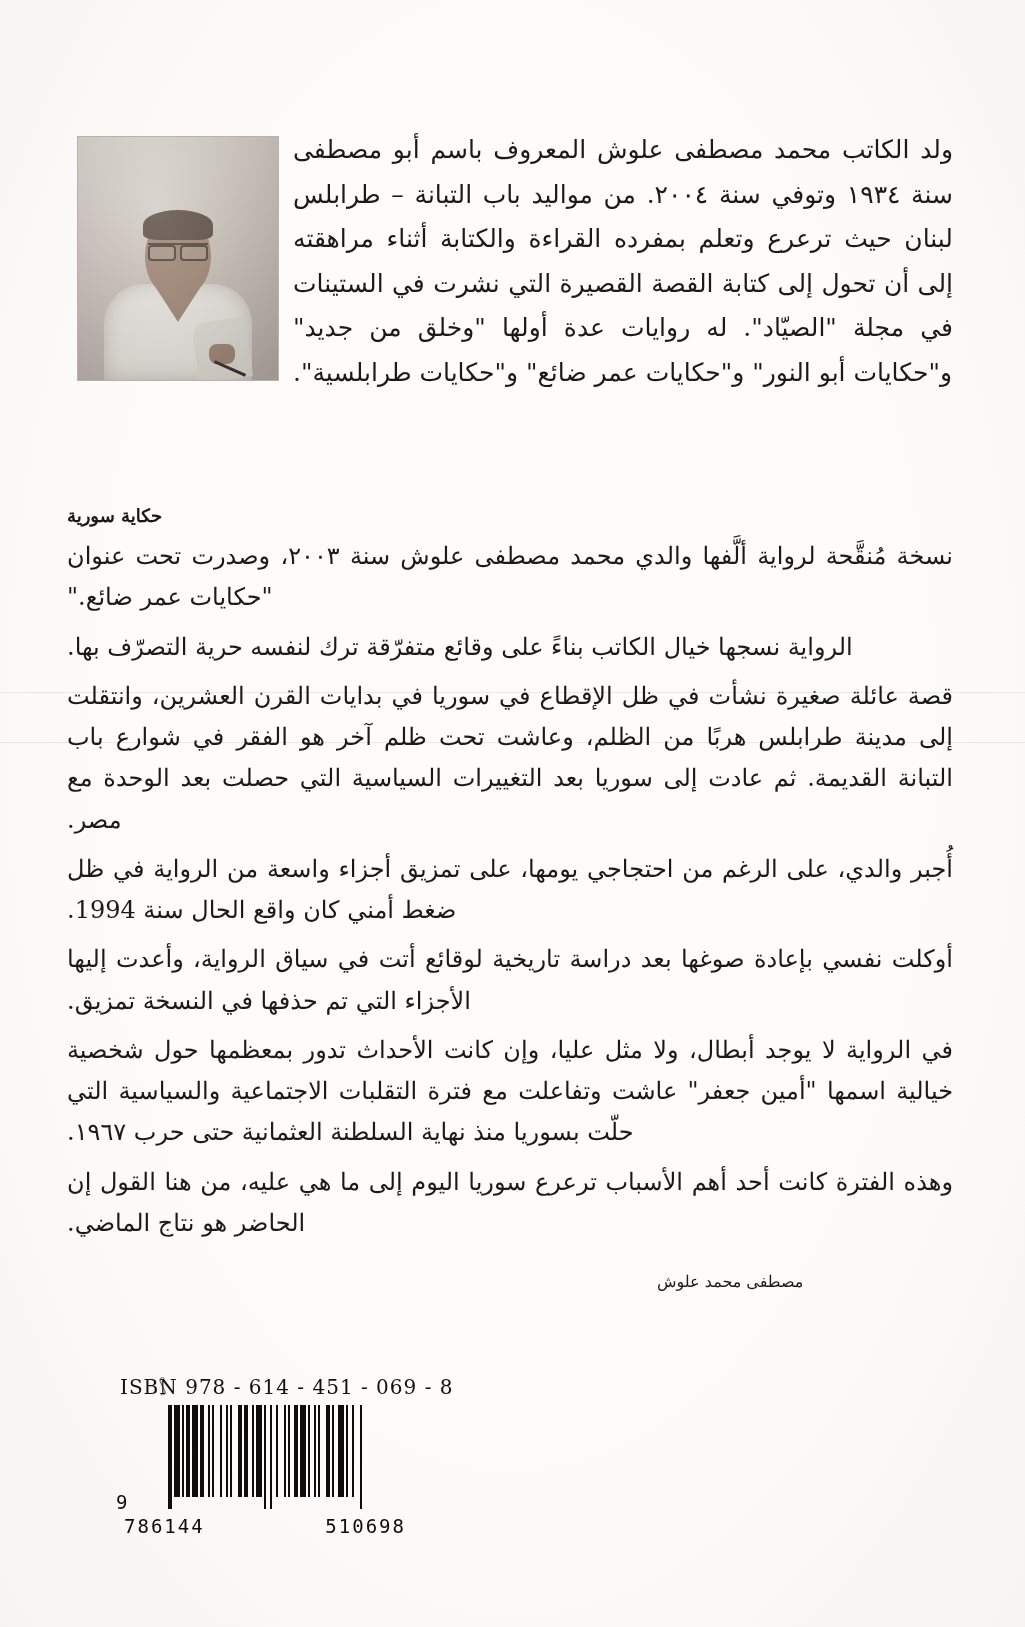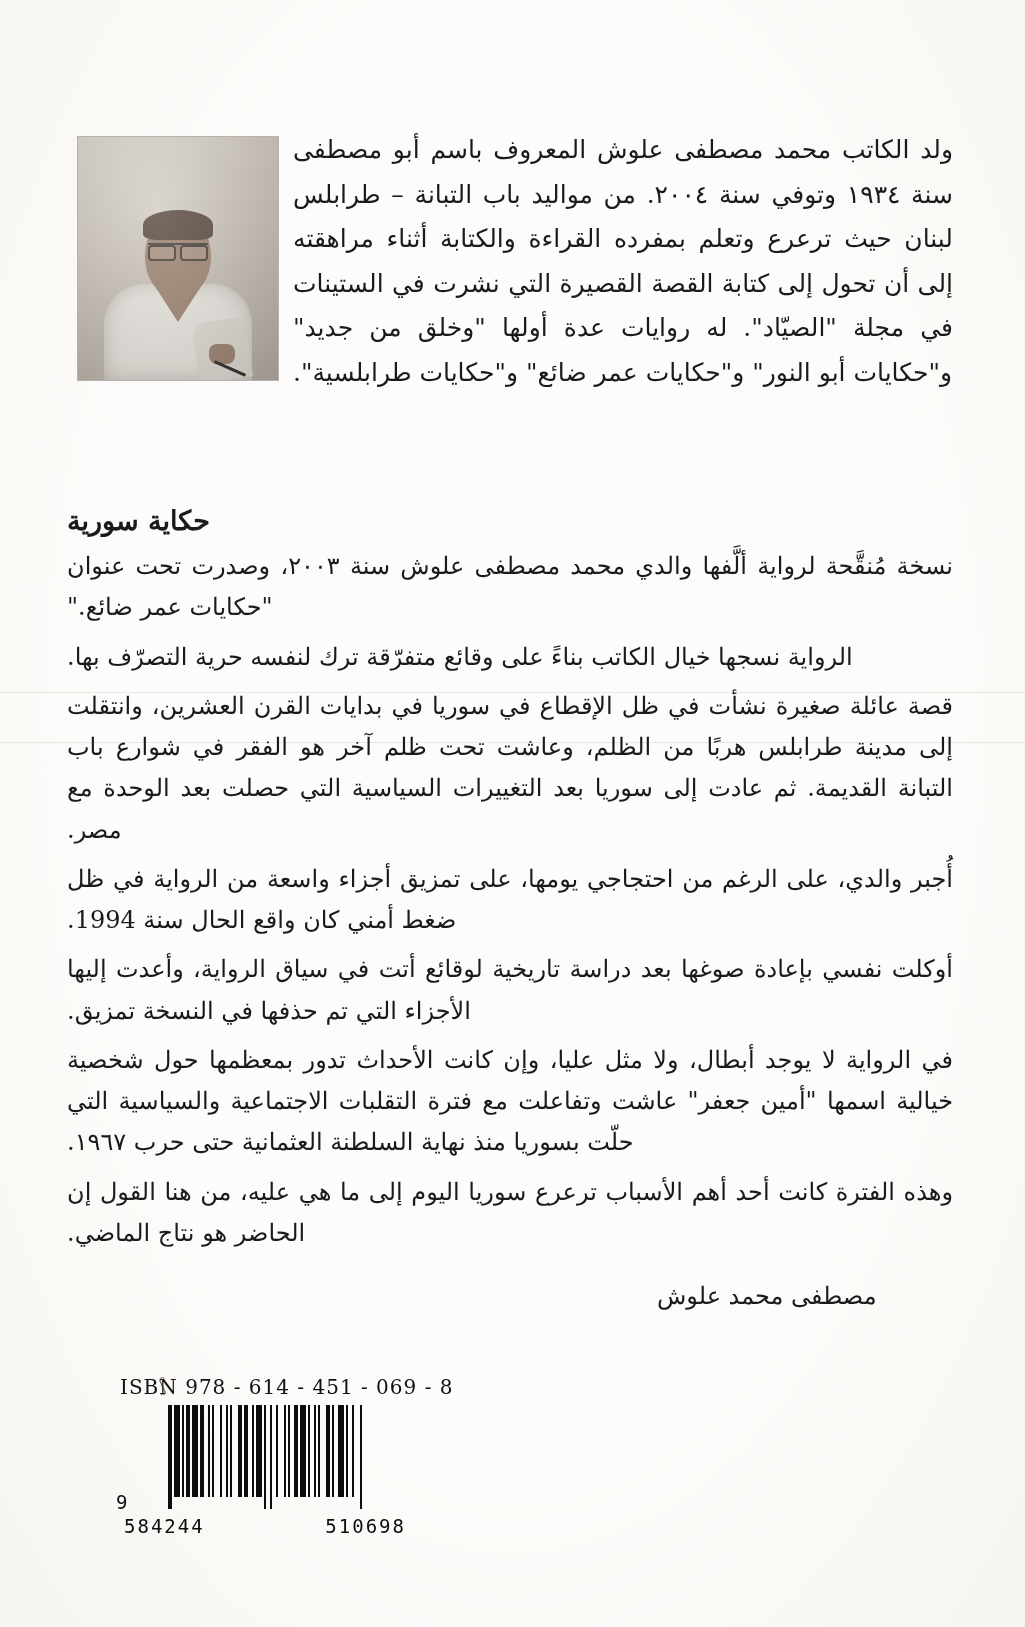--- a/index.html
+++ b/index.html
@@ -166,34 +166,34 @@
   }
 
   
   .synopsis {
     position: absolute;
     top: 505px;
     right: 72px;
     width: 886px;
   }
   .synopsis-title {
-    font-size: 27px;
+    font-size: 18px;
     font-weight: bold;
     text-align: left;
     margin: 0 0 10px 0;
   }
   .synopsis p {
     font-size: 24px;
     line-height: 1.72;
     text-align: justify;
     text-align-last: left;
     margin: 0 0 8px 0;
   }
   .signature {
-    font-size: 24px;
+    font-size: 16px;
     margin-top: 28px;
     text-align: left;
     padding-left: 590px;
   }
 
   
   .barcode-area {
     position: absolute;
     left: 120px;
     bottom: 90px;
@@ -351,17 +351,17 @@
           <div class="bar" style="width: 6px; height: 92px; background: rgb(13, 13, 13);"></div>
           <div class="bar" style="width: 2px; height: 92px; background: transparent;"></div>
           <div class="bar" style="width: 2px; height: 92px; background: rgb(13, 13, 13);"></div>
           <div class="bar" style="width: 4px; height: 92px; background: transparent;"></div>
           <div class="bar" style="width: 2px; height: 92px; background: rgb(13, 13, 13);"></div>
           <div class="bar" style="width: 6px; height: 104px; background: transparent;"></div>
           <div class="bar" style="width: 2px; height: 104px; background: rgb(13, 13, 13);"></div>
         </div>
     </div>
     <div class="barcode-digits">
-      <span>584244</span>
+      <span>786144</span>
       <span>510698</span>
     </div>
   </div>
 </div>
 
 </body></html>

